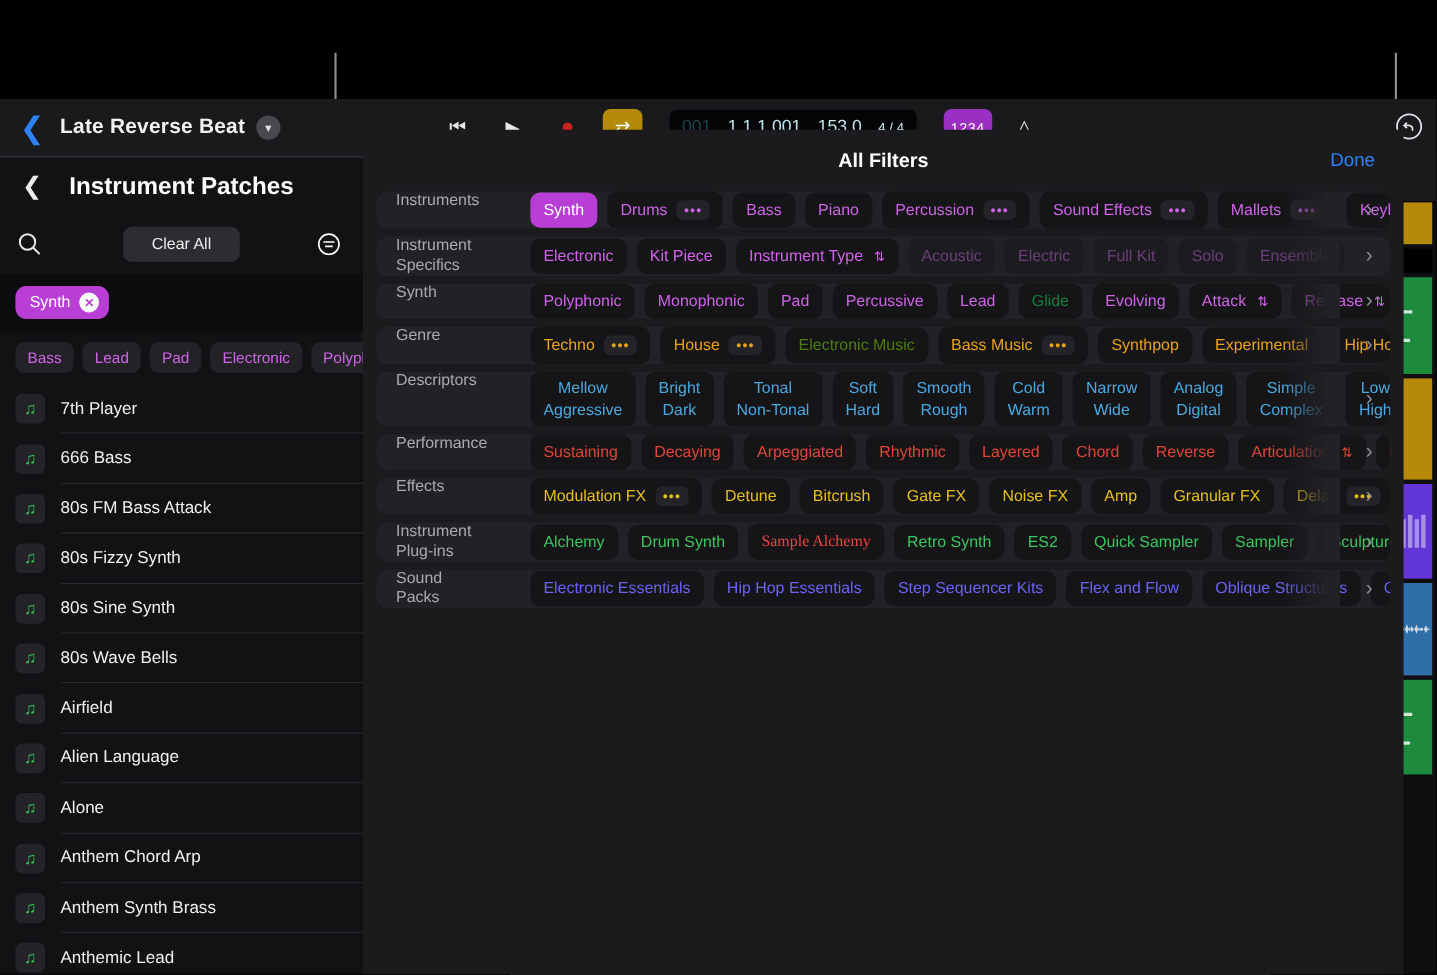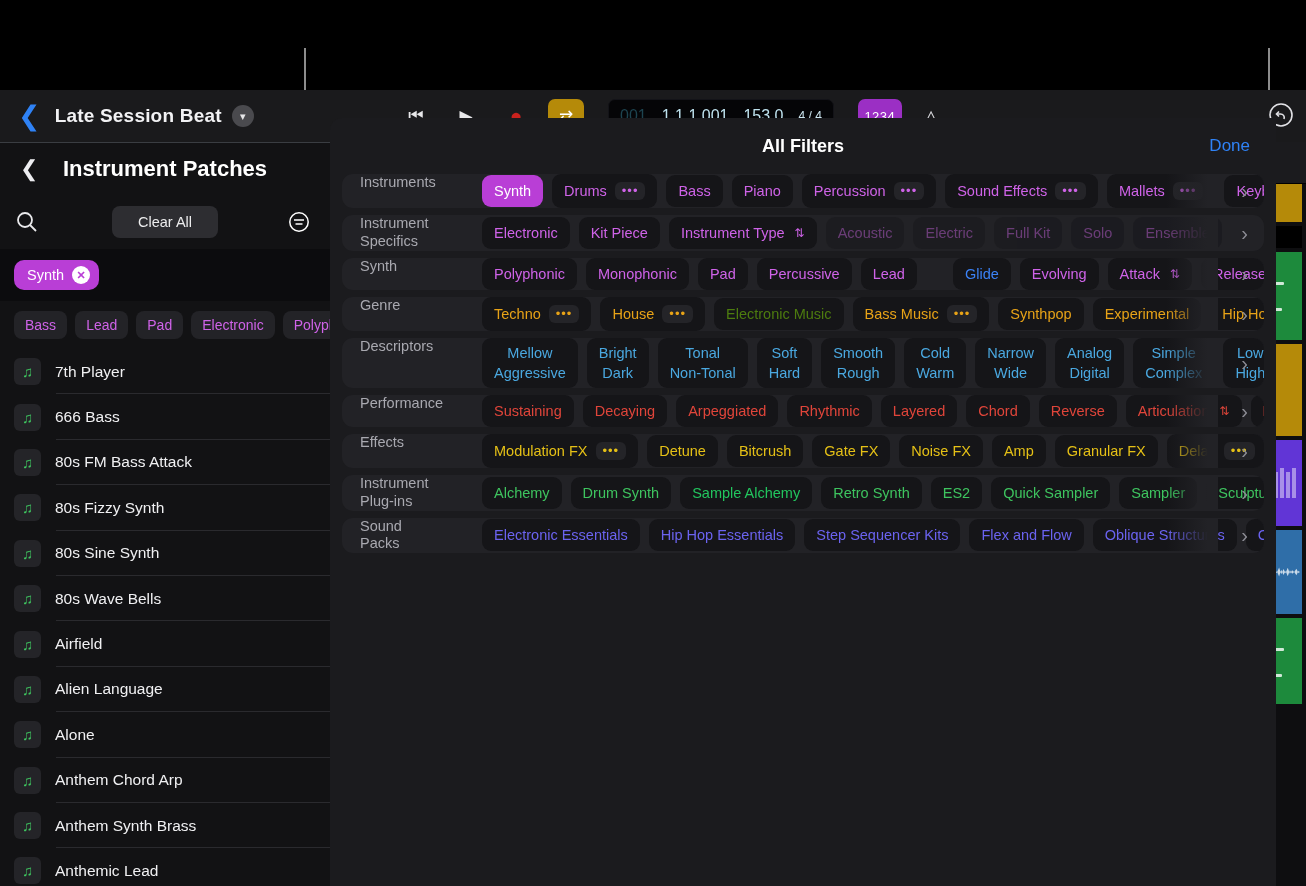--- a/index.html
+++ b/index.html
@@ -148,21 +148,21 @@
 <body>
 
 <div id="root">
 
   <div class="callout cl-v1"></div>
   <div class="callout cl-v2"></div>
   <div class="callout cl-h2"></div>
 
   <div class="titlebar">
     <span class="tb-back">❮</span>
-    <span class="tb-title">Late Session Beat</span>
+    <span class="tb-title">Late Reverse Beat</span>
     <span class="tb-chev">▾</span>
   </div>
 
   <div class="transport">
     <span class="tp-btn">⏮</span>
     <span class="tp-btn">▶</span>
     <span class="tp-btn tp-rec">●</span>
     <span class="tp-btn tp-cycle">⇄</span>
     <span class="lcd">
       <span class="dim">001</span>
@@ -398,21 +398,21 @@
             </div>
             <div class="chip" style="color: rgb(207, 99, 232);">
               <span>Pad</span>
             </div>
             <div class="chip" style="color: rgb(207, 99, 232);">
               <span>Percussive</span>
             </div>
             <div class="chip" style="color: rgb(207, 99, 232);">
               <span>Lead</span>
             </div>
-            <div class="chip" style="color: #3b82f6; margin-left: 27px;">
+            <div class="chip" style="color: #15803d;">
               <span>Glide</span>
             </div>
             <div class="chip" style="color: rgb(207, 99, 232);">
               <span>Evolving</span>
             </div>
             <div class="chip" style="color: rgb(207, 99, 232);">
               <span>Attack</span>
               <span class="stepper">⇅</span>
             </div>
             <div class="chip" style="color: rgb(207, 99, 232);">
@@ -582,21 +582,21 @@
             <div>Instrument</div>
             <div>Plug-ins</div>
           </div>
           <div class="chips">
             <div class="chip" style="color: rgb(62, 196, 95);">
               <span>Alchemy</span>
             </div>
             <div class="chip" style="color: rgb(62, 196, 95);">
               <span>Drum Synth</span>
             </div>
-            <div class="chip" style="color: #22c55e;">
+            <div class="chip" style="color: #ef4444; font-family: Liberation Serif, serif;">
               <span>Sample Alchemy</span>
             </div>
             <div class="chip" style="color: rgb(62, 196, 95);">
               <span>Retro Synth</span>
             </div>
             <div class="chip" style="color: rgb(62, 196, 95);">
               <span>ES2</span>
             </div>
             <div class="chip" style="color: rgb(62, 196, 95);">
               <span>Quick Sampler</span>

